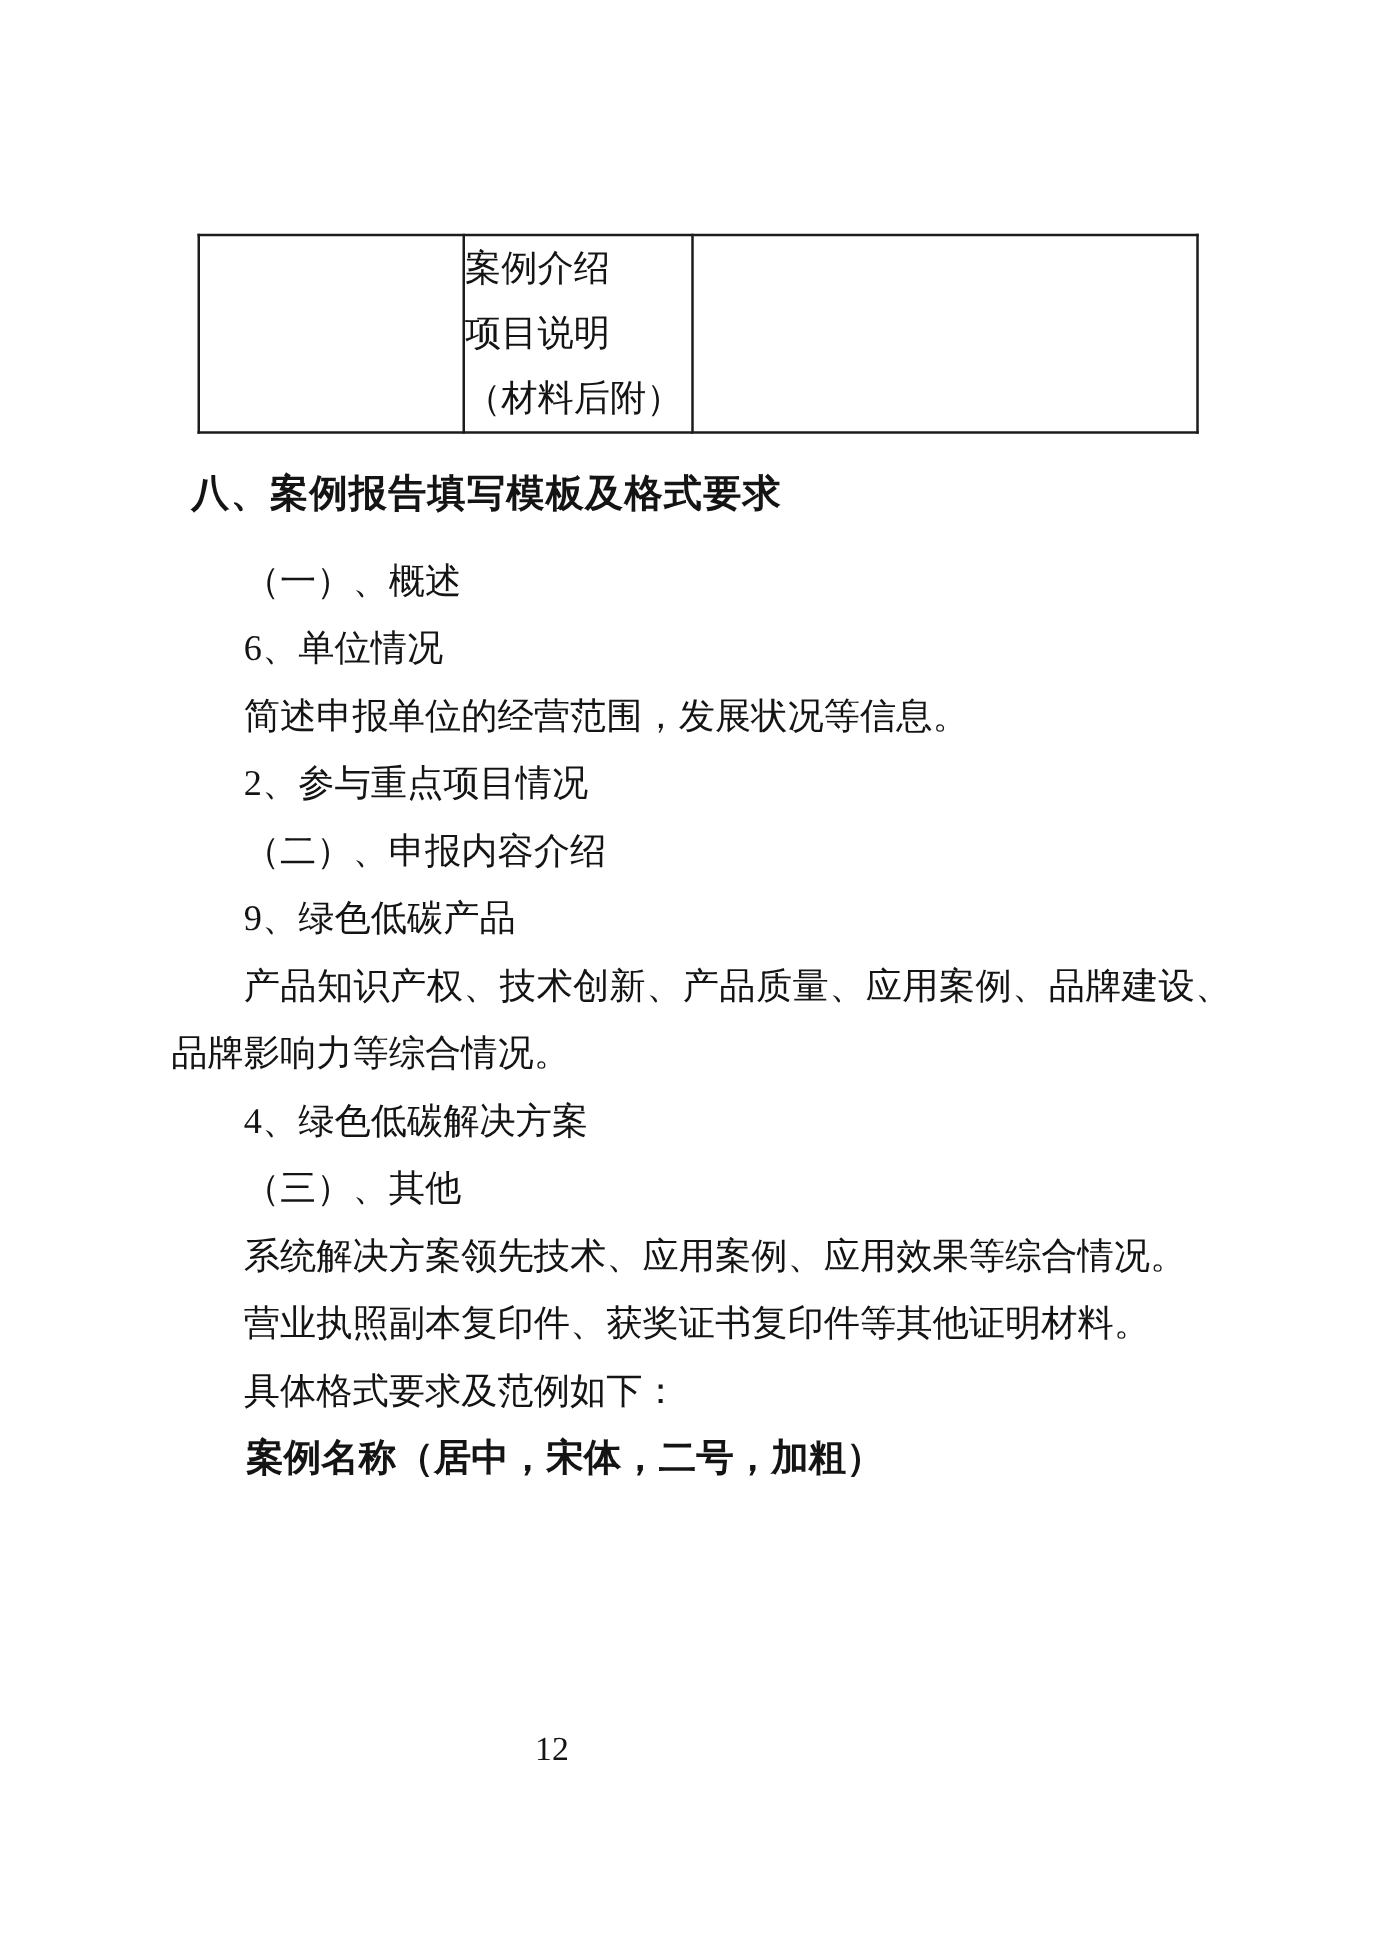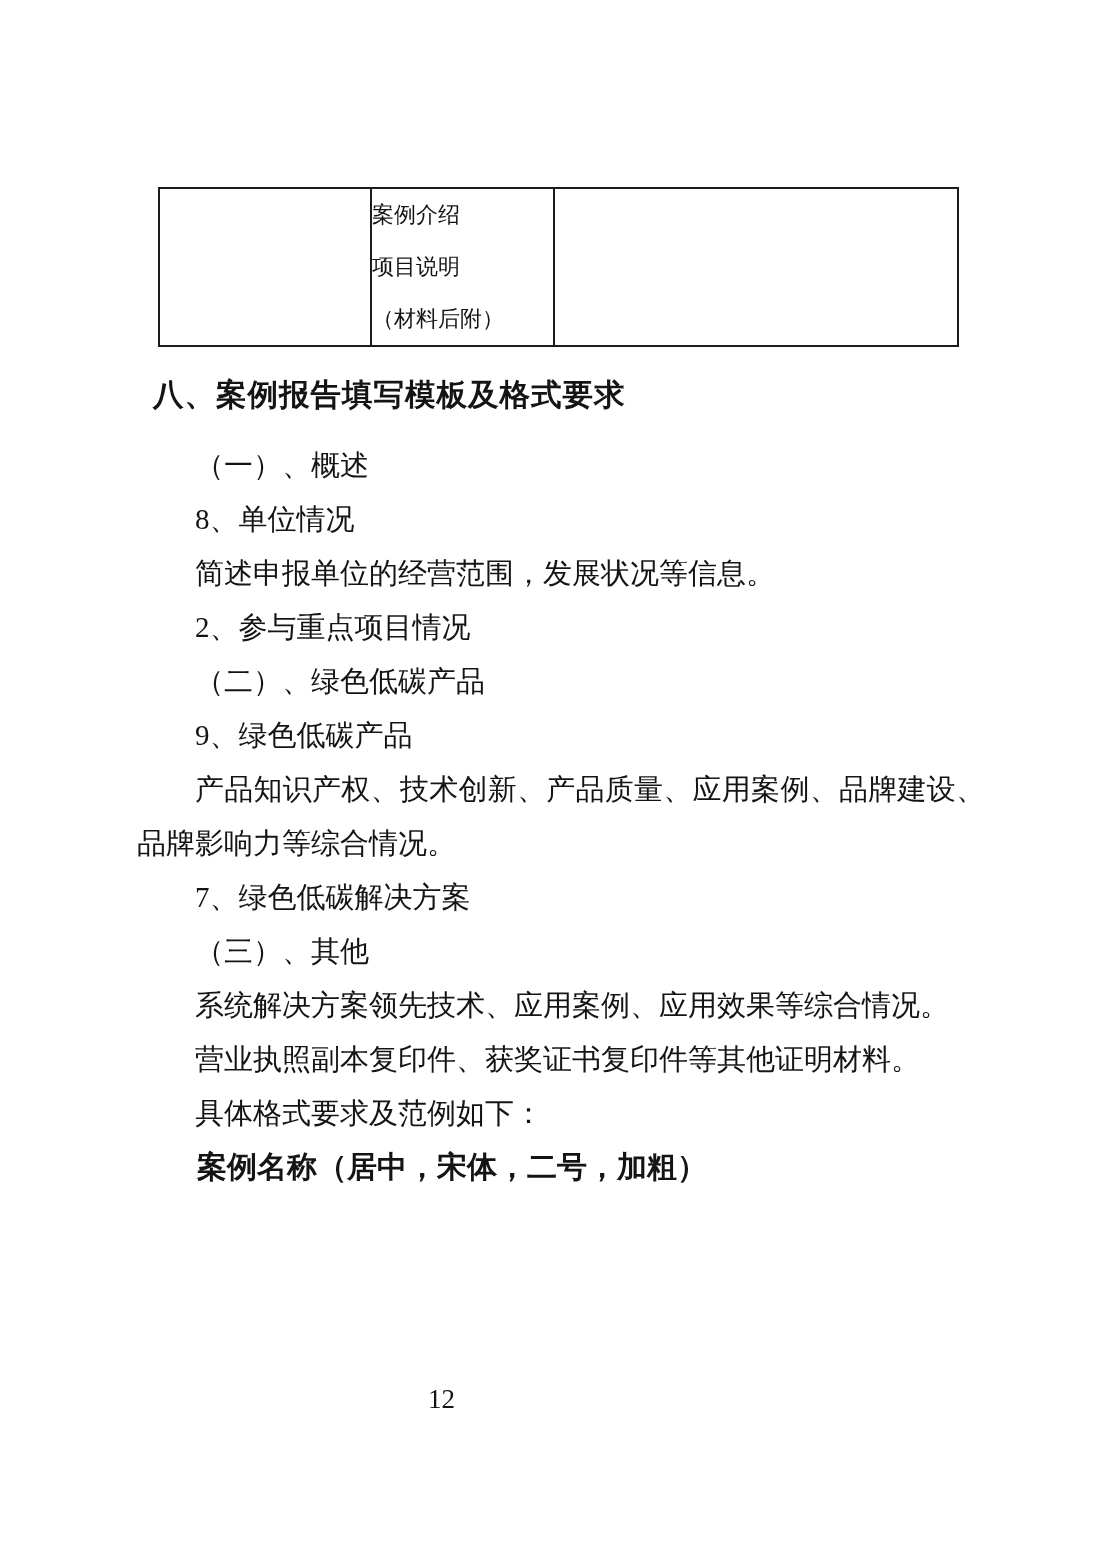--- a/index.html
+++ b/index.html
@@ -21,21 +21,21 @@
     border-collapse: collapse;
     table-layout: fixed;
   }
   .doc-table td {
     border: 2.5px solid #1c1c1c;
     vertical-align: top;
     padding: 0;
   }
   .doc-table tr { height: 158px; }
   .cell-left  { width: 212px; }
-  .cell-mid   { width: 183px; padding: 5px 0 0 9px; font-size: 22px; line-height: 52px; border-radius: 30px; }
+  .cell-mid   { width: 183px; padding: 5px 0 0 9px; font-size: 29px; line-height: 52px; border-radius: 30px; }
   .cell-right { width: 404px; }
   .cell-mid .cjk-line { white-space: nowrap; }
 
   
   .body-text {
     position: absolute;
     left: 137px;
     top: 352px;
     width: 848px;
     font-size: 29px;
@@ -83,27 +83,27 @@
         <div class="cjk-line">（材料后附）</div>
       </td>
       <td class="cell-right"></td>
     </tr>
   </tbody>
     </table>
 
   <div class="body-text">
     <h2 class="heading">八、案例报告填写模板及格式要求</h2>
     <p class="line">（一）、概述</p>
-    <p class="line">8、单位情况</p>
+    <p class="line">6、单位情况</p>
     <p class="line">简述申报单位的经营范围，发展状况等信息。</p>
     <p class="line">2、参与重点项目情况</p>
-    <p class="line">（二）、绿色低碳产品</p>
+    <p class="line">（二）、申报内容介绍</p>
     <p class="line">9、绿色低碳产品</p>
     <p class="line">产品知识产权、技术创新、产品质量、应用案例、品牌建设、品牌影响力等综合情况。</p>
-    <p class="line">7、绿色低碳解决方案</p>
+    <p class="line">4、绿色低碳解决方案</p>
     <p class="line">（三）、其他</p>
     <p class="line">系统解决方案领先技术、应用案例、应用效果等综合情况。</p>
     <p class="line">营业执照副本复印件、获奖证书复印件等其他证明材料。</p>
     <p class="line">具体格式要求及范例如下：</p>
     <p class="line bold-line">案例名称（居中，宋体，二号，加粗）</p>
   </div>
 
   <div class="page-number">12</div>
 
 </div>

